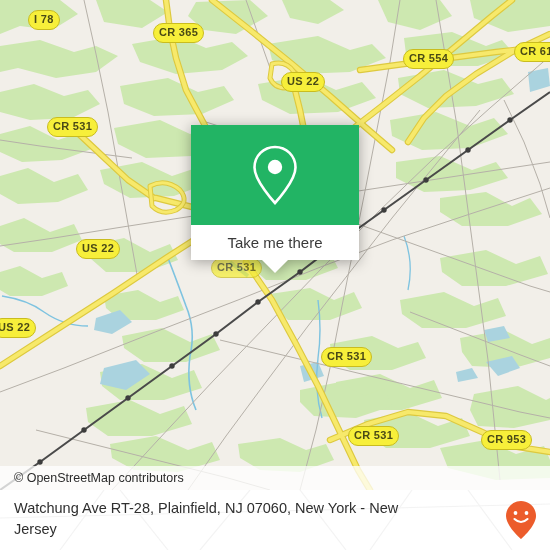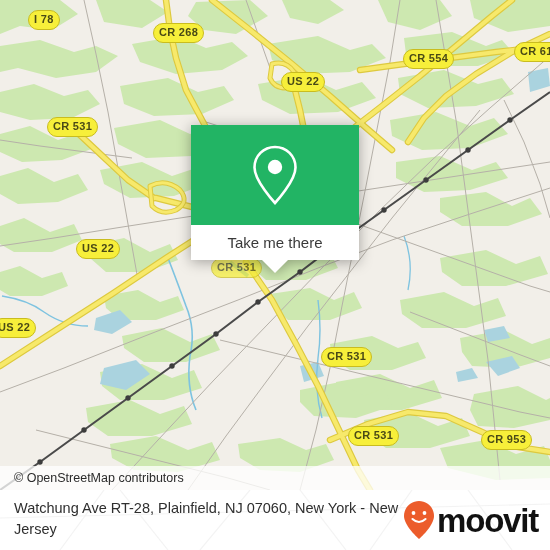--- a/index.html
+++ b/index.html
@@ -322,21 +322,21 @@
           <circle cx="384" cy="210" r="2.7"></circle>
           <circle cx="426" cy="180" r="2.7"></circle>
           <circle cx="468" cy="150" r="2.7"></circle>
           <circle cx="510" cy="120" r="2.7"></circle>
         </g>
       </g>
     </svg>
 
     <div id="shield-layer">
         <div class="shield" style="left: 28px; top: 10px;">I 78</div>
-        <div class="shield" style="left: 153px; top: 23px;">CR 268</div>
+        <div class="shield" style="left: 153px; top: 23px;">CR 365</div>
         <div class="shield" style="left: 403px; top: 49px;">CR 554</div>
         <div class="shield" style="left: 514px; top: 42px;">CR 610</div>
         <div class="shield" style="left: 281px; top: 72px;">US 22</div>
         <div class="shield" style="left: 47px; top: 117px;">CR 531</div>
         <div class="shield" style="left: 76px; top: 239px;">US 22</div>
         <div class="shield" style="left: -8px; top: 318px;">US 22</div>
         <div class="shield dim" style="left: 211px; top: 258px;">CR 531</div>
         <div class="shield" style="left: 321px; top: 347px;">CR 531</div>
         <div class="shield" style="left: 348px; top: 426px;">CR 531</div>
         <div class="shield" style="left: 481px; top: 430px;">CR 953</div>
@@ -376,17 +376,16 @@
 
     <div id="footer-caption">Watchung Ave RT-28, Plainfield, NJ 07060, New York - New Jersey</div>
 
     <div id="brand">
       <svg width="34" height="40" viewBox="0 0 34 40">
         <path d="M17 1 C8.7 1 2 7.7 2 16 C2 26 17 39 17 39 C17 39 32 26 32 16 C32 7.7 25.3 1 17 1 Z" fill="#ec5c2b"></path>
         <circle cx="11.5" cy="13" r="1.9" fill="#ffffff"></circle>
         <circle cx="22.5" cy="13" r="1.9" fill="#ffffff"></circle>
         <path d="M10.5 19 Q17 25 23.5 19" stroke="#ffffff" stroke-width="2.1" fill="none" stroke-linecap="round"></path>
       </svg>
-      <div id="brand-word">moovit</div>
     </div>
   </div>
 
 </div>
 
 </body></html>

